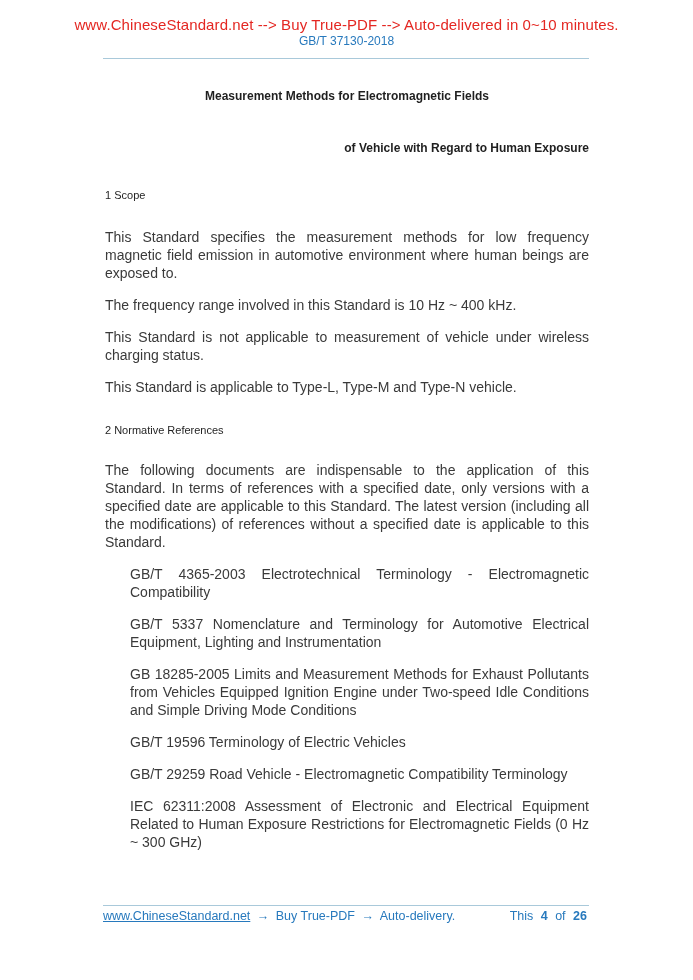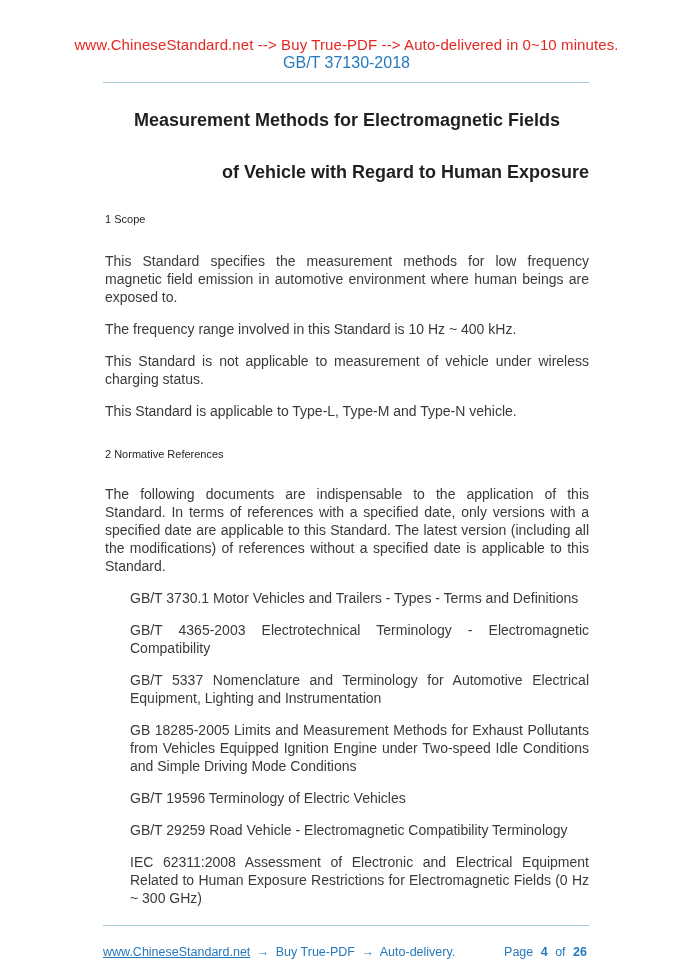--- a/index.html
+++ b/index.html
@@ -7,49 +7,48 @@
   body {
     width: 693px; height: 980px;
     font-family: "Liberation Sans", sans-serif;
     position: relative;
     overflow: hidden;
   }
   .page {
     position: relative;
     width: 693px; height: 877px;
     background: #ffffff;
-    margin-top: 20px;
   }
   .banner {
     padding-top: 16px;
     text-align: center;
     font-size: 15px;
     font-weight: 400;
     color: var(--banner-red, #e42722);
     letter-spacing: 0.1px;
     cursor: pointer;
   }
   .std-code {
     margin-top: 1px;
     text-align: center;
-    font-size: 16px;
+    font-size: 12px;
     color: var(--text-blue, #2779bd);
   }
   .rule-top {
     border-top: 1px solid var(--rule-blue, #a9c9da);
     margin: 10px 104px 0 103px;
     height: 0;
   }
   .content {
     padding: 0 104px 0 105px;
     color: var(--body-text, #3a3a3a);
   }
   .doc-title {
     text-align: center;
-    font-size: 18px;
+    font-size: 12px;
     font-weight: 700;
     color: var(--heading-text, #1f1f1f);
     line-height: 20px;
   }
   .title-line1 { margin-top: 27px; }
   .title-line2 { margin-top: 32px; text-align: right; }
   .section-heading {
     font-size: 11px;
     font-weight: 400;
     color: var(--heading-text, #1f1f1f);
@@ -69,21 +68,21 @@
   .references p.body {
     margin-left: 25px;
     margin-top: 14px;
   }
   .footer {
     position: absolute;
     left: 103px;
     right: 104px;
     top: 905px;
     border-top: 1px solid var(--rule-blue, #a9c9da);
-    padding-top: 19px;
+    padding-top: 3px;
     display: flex;
     justify-content: space-between;
     align-items: baseline;
     font-size: 12.5px;
     color: var(--text-blue, #2779bd);
     white-space: nowrap;
   }
   .footer-left span { color: var(--text-blue, #2779bd); }
   .footer-link {
     text-decoration: underline;
@@ -115,40 +114,39 @@
     <p class="body first-after-heading">This Standard specifies the measurement methods for low frequency magnetic field emission in automotive environment where human beings are exposed to.</p>
     <p class="body">The frequency range involved in this Standard is 10 Hz ~ 400 kHz.</p>
     <p class="body">This Standard is not applicable to measurement of vehicle under wireless charging status.</p>
     <p class="body">This Standard is applicable to Type-L, Type-M and Type-N vehicle.</p>
 
     <div class="section-heading heading-normative">2 Normative References</div>
 
     <p class="body first-after-heading2">The following documents are indispensable to the application of this Standard. In terms of references with a specified date, only versions with a specified date are applicable to this Standard. The latest version (including all the modifications) of references without a specified date is applicable to this Standard.</p>
 
     <div class="references">
-      <p class="body">GB/T 3730.1 Motor Vehicles and Trailers - Types - Terms and Definitions</p>
       <p class="body">GB/T 4365-2003 Electrotechnical Terminology - Electromagnetic Compatibility</p>
       <p class="body">GB/T 5337 Nomenclature and Terminology for Automotive Electrical Equipment, Lighting and Instrumentation</p>
       <p class="body">GB 18285-2005 Limits and Measurement Methods for Exhaust Pollutants from Vehicles Equipped Ignition Engine under Two-speed Idle Conditions and Simple Driving Mode Conditions</p>
       <p class="body">GB/T 19596 Terminology of Electric Vehicles</p>
       <p class="body">GB/T 29259 Road Vehicle - Electromagnetic Compatibility Terminology</p>
       <p class="body">IEC 62311:2008 Assessment of Electronic and Electrical Equipment Related to Human Exposure Restrictions for Electromagnetic Fields (0 Hz ~ 300 GHz)</p>
     </div>
 
   </div>
 
   <div class="footer">
     <div class="footer-left">
       <span class="footer-link">www.ChineseStandard.net</span>
       <span class="footer-arrow">→</span>
       <span>Buy True-PDF</span>
       <span class="footer-arrow">→</span>
       <span>Auto-delivery.</span>
     </div>
     <div class="footer-right">
-      <span>Page</span>
+      <span>This</span>
       <span class="pg-num">4</span>
       <span>of</span>
       <span class="pg-num">26</span>
     </div>
   </div>
 
 </div>
 
 </body></html>

